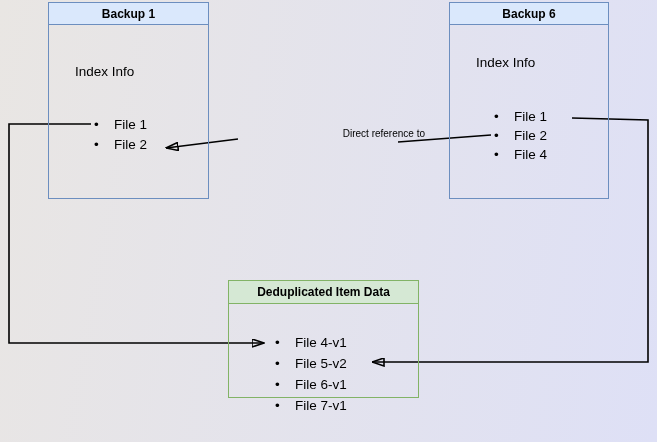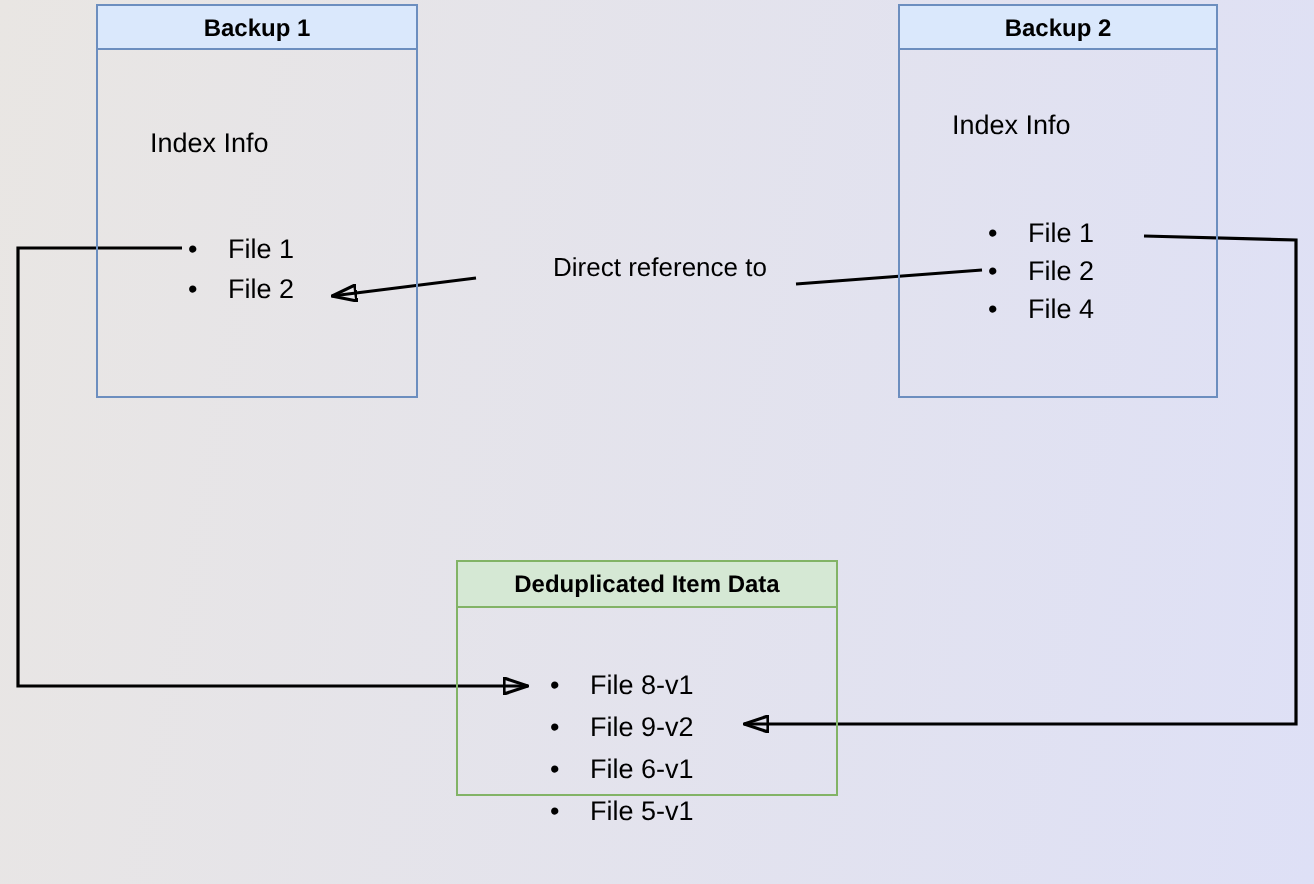--- a/index.html
+++ b/index.html
@@ -40,21 +40,21 @@
 
   .file-list{position:absolute;font-size:13.5px;}
   #backup1 .file-list{left:45px;top:112px;line-height:20px;}
   #backup2 .file-list{left:44px;top:104px;line-height:19px;}
   #dedup .file-list{left:46px;top:51px;line-height:21px;}
   .li{display:flex;}
   .bullet{width:20px;flex:0 0 20px;}
 
   .edge-label{
     position:absolute;left:235px;top:126px;width:190px;
-    text-align:center;font-size:13px;line-height:15px;white-space:nowrap;
+    text-align:right;font-size:10px;line-height:15px;white-space:nowrap;
   }
   .edge-label span{display:block;}
 
   svg.edges{position:absolute;left:0;top:0;pointer-events:none;}
   svg.edges path{stroke:var(--arrow);stroke-width:1.6;fill:none;}
 </style>
 </head>
 <body>
 
 <div class="canvas">
@@ -83,21 +83,21 @@
         </div>
         <div class="li">
           <span class="bullet">•</span>
           <span>File 2</span>
         </div>
       </div>
   </div>
 
   <div class="node blue" id="backup2">
     <div class="node-header">
-      <span>Backup 2</span>
+      <span>Backup 6</span>
     </div>
     <div class="section-label">Index Info</div>
     <div class="file-list">
         <div class="li">
           <span class="bullet">•</span>
           <span>File 1</span>
         </div>
         <div class="li">
           <span class="bullet">•</span>
           <span>File 2</span>
@@ -109,33 +109,33 @@
       </div>
   </div>
 
   <div class="node green" id="dedup">
     <div class="node-header">
       <span>Deduplicated Item Data</span>
     </div>
     <div class="file-list">
         <div class="li">
           <span class="bullet">•</span>
-          <span>File 8-v1</span>
+          <span>File 4-v1</span>
         </div>
         <div class="li">
           <span class="bullet">•</span>
-          <span>File 9-v2</span>
+          <span>File 5-v2</span>
         </div>
         <div class="li">
           <span class="bullet">•</span>
           <span>File 6-v1</span>
         </div>
         <div class="li">
           <span class="bullet">•</span>
-          <span>File 5-v1</span>
+          <span>File 7-v1</span>
         </div>
       </div>
   </div>
 
   <div class="edge-label">
     <span>Direct reference to</span>
   </div>
 
 </div>
 

